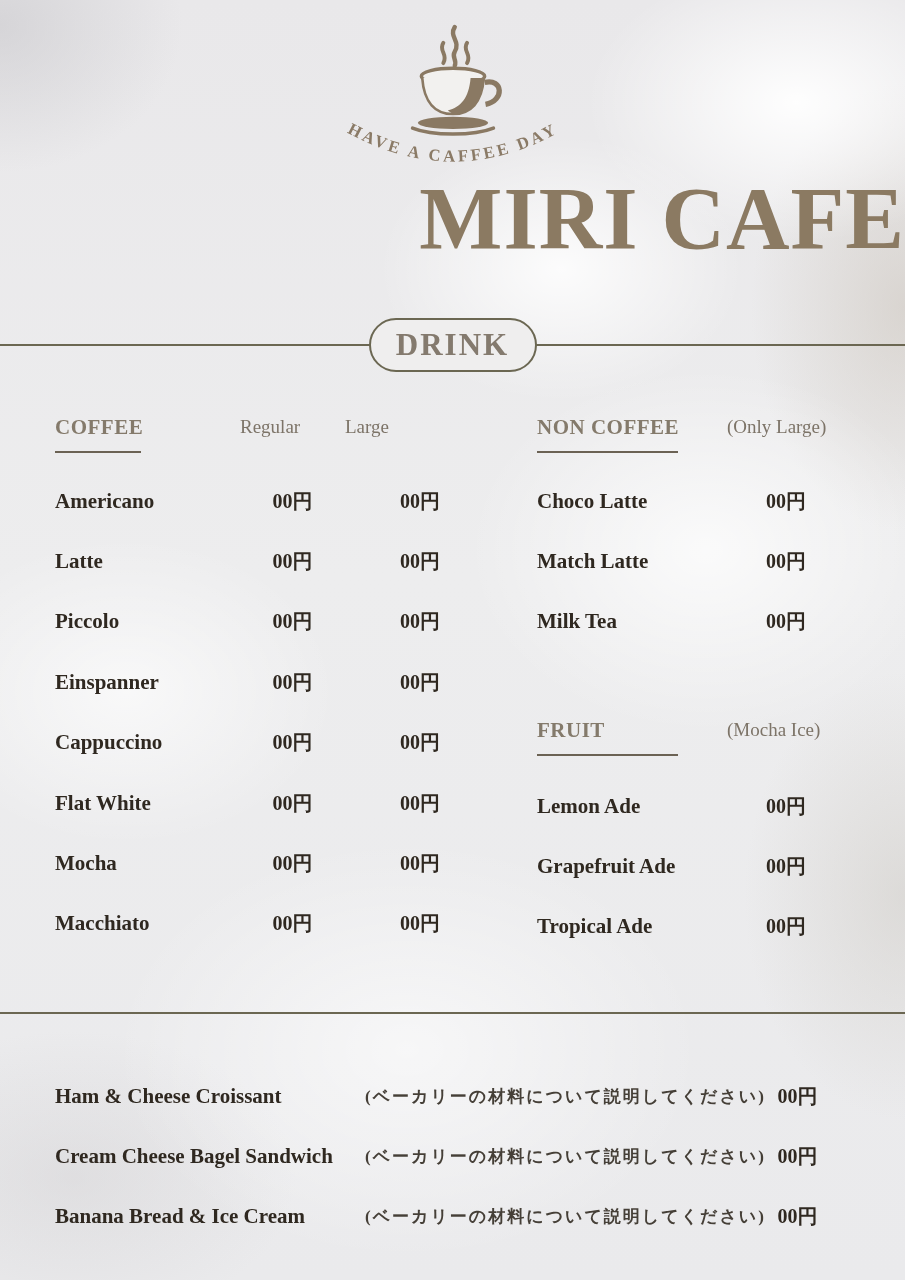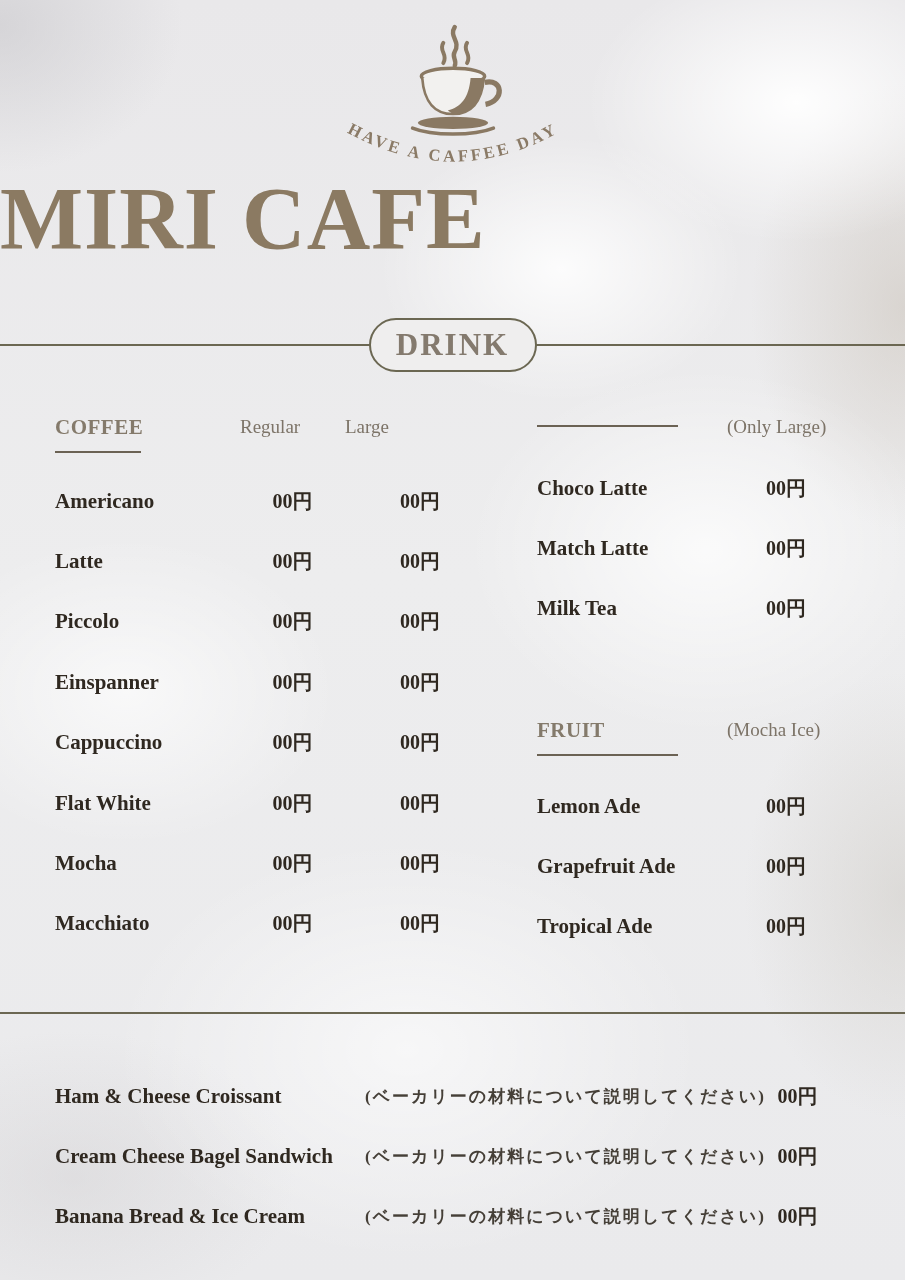--- a/index.html
+++ b/index.html
@@ -19,21 +19,21 @@
       radial-gradient(ellipse 320px 210px at 8% 92%,   rgba(206,204,206,0.40), rgba(206,204,206,0) 70%),
       linear-gradient(180deg, #e9e8ea 0%, #ededee 45%, #eaeaec 100%);
   }
 
   
   .logo { position:absolute; top:20px; left:0; right:0; display:flex; justify-content:center; }
 
   
   .title {
     position:absolute; top:170px; left:0; width:100%;
-    text-align:left; font-size:88px; line-height:1.12; font-weight:bold;
+    text-align:right; font-size:88px; line-height:1.12; font-weight:bold;
     color:#8b7a62; letter-spacing:1px;
   }
 
   
   .divider { position:absolute; left:0; width:100%; height:56px; }
   .divider .line { position:absolute; top:26px; left:0; right:0; height:2px; background:#6b6752; }
   .divider .pill {
     position:absolute; left:50%; transform:translateX(-50%); top:0;
     width:168px; height:54px; box-sizing:border-box;
     border:2px solid #6b6752; border-radius:28px; background:#efeeee;
@@ -150,20 +150,21 @@
         <div class="item-name">Macchiato</div>
         <div class="price">00円</div>
         <div class="price">00円</div>
       </div>
     </div>
   </div>
 
   <div class="drink-right">
     <div class="tbl-header">
       <div>
+        <div class="sec-h">NON COFFEE</div>
         <div class="sec-underline"></div>
       </div>
       <div class="col-h">(Only Large)</div>
     </div>
     <div class="tbl-body">
       <div class="row">
         <div class="item-name">Choco Latte</div>
         <div class="price">00円</div>
       </div>
       <div class="row">

